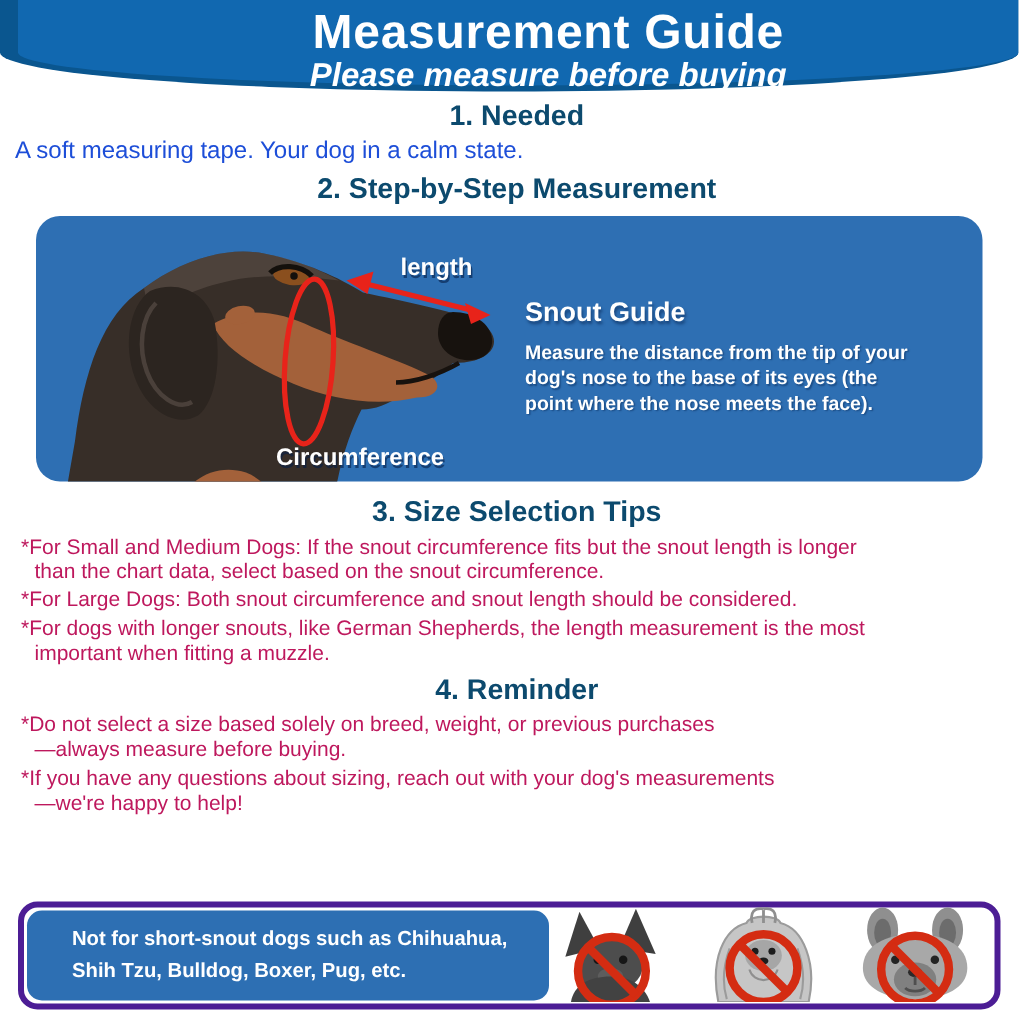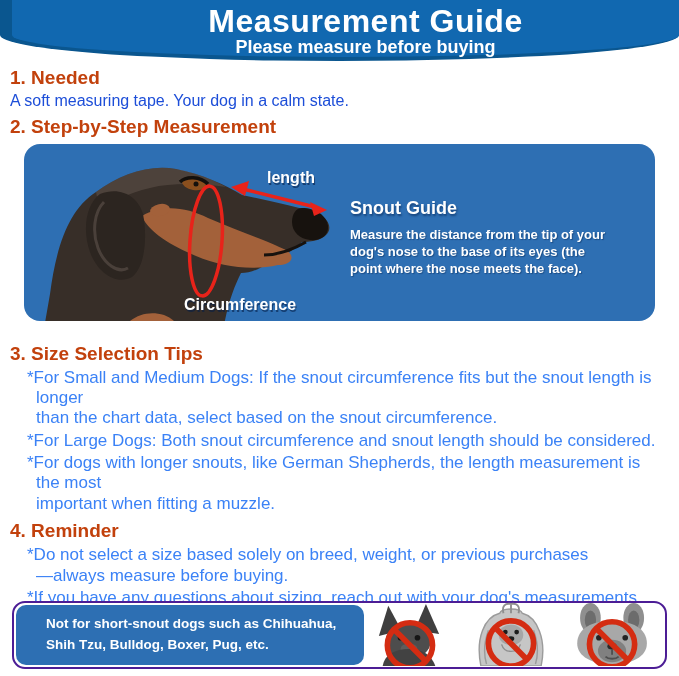--- a/index.html
+++ b/index.html
@@ -12,28 +12,28 @@
   .header-dark {
     position:absolute; top:0; left:0; right:0; height:61px;
     background:#0a568f; border-radius:0 0 50% 50% / 0 0 26px 26px;
   }
   .header-main {
     position:absolute; top:0; left:12px; right:0; height:57px;
     background:#1168b0; border-radius:0 0 50% 50% / 0 0 22px 22px;
     color:#fff; text-align:center;padding-left:40px;
   }
   .header-title { font-size:32px; font-weight:bold; margin:3px 0 0; letter-spacing:.5px; }
-  .header-sub   { font-size:18px; font-weight:bold; margin:-3px 0 0; }
+  .header-sub   { font-size:22px; font-weight:bold; margin:-3px 0 0;font-style:italic; }
 
   
-  h2.sec  { font-size:19px; font-weight:bold; color:#c2410c; margin:5px 0 0 10px; line-height:1.15; }
+  h2.sec  { font-size:19px; font-weight:bold; color:#0c4a6e; margin:5px 0 0 10px; line-height:1.15;text-align:center; }
   p.lead  { font-size:16px; color:#1d4ed8; margin:2px 10px 0 10px; line-height:1.25; }
   .bullets { margin:3px 6px 0 14px; }
   .bullet {
-    font-size:17px; color:#3b82f6; line-height:1.2; margin:0 13px 2px;
+    font-size:14px; color:#be185d; line-height:1.2; margin:0 0 2px;
     white-space:pre-line; padding-left:9px; text-indent:-9px;
   }
 
   
   .step-box {
     position:relative; margin:6px 24px 0; height:177px;
     background:#2e6fb3; border-radius:16px; overflow:hidden;
   }
   .step-art { position:absolute; left:0; top:0; }
   .step-texts { position:absolute; left:326px; right:8px; top:14px; color:#fff; }
@@ -43,21 +43,21 @@
   }
   .panel-body {
     font-size:13px; font-weight:bold; line-height:1.32; margin:0;
     white-space:pre-line; text-shadow:1px 1px 1px rgba(5,35,80,.45);
   }
   .panel-group2 { margin-top:40px; }
 
   
   .warning {
     position:absolute; left:12px; right:12px; top:601px; height:64px;
-    background:#fff; border:2px solid #4c1d95; border-radius:13px;
+    background:#fff; border:4px solid #4c1d95; border-radius:13px;
   }
   .warning-panel {
     position:absolute; left:2px; top:2px; bottom:2px; width:348px;
     background:#2d6fb3; border-radius:10px; display:flex; align-items:center;
   }
   .warning-text {
     margin:0 0 0 30px; color:#fff; font-weight:bold; font-size:13.5px;
     line-height:1.55; white-space:pre-line;
   }
   .warning-dogs {
@@ -118,21 +118,21 @@
   <div class="step-texts">
     <div class="panel-group2">
       <p class="panel-title">Snout Guide</p>
       <p class="panel-body">Measure the distance from the tip of your
 dog's nose to the base of its eyes (the
 point where the nose meets the face).</p>
     </div>
   </div>
 </div>
 
-<h2 class="sec" style="margin-top:22px;">3. Size Selection Tips</h2>
+<h2 class="sec" style="margin-top:10px;">3. Size Selection Tips</h2>
 <div class="bullets">
   <p class="bullet">*For Small and Medium Dogs: If the snout circumference fits but the snout length is longer
 than the chart data, select based on the snout circumference.</p>
   <p class="bullet">*For Large Dogs: Both snout circumference and snout length should be considered.</p>
   <p class="bullet">*For dogs with longer snouts, like German Shepherds, the length measurement is the most
 important when fitting a muzzle.</p>
 </div>
 
 <h2 class="sec" style="margin-top:6px;">4. Reminder</h2>
 <div class="bullets">

